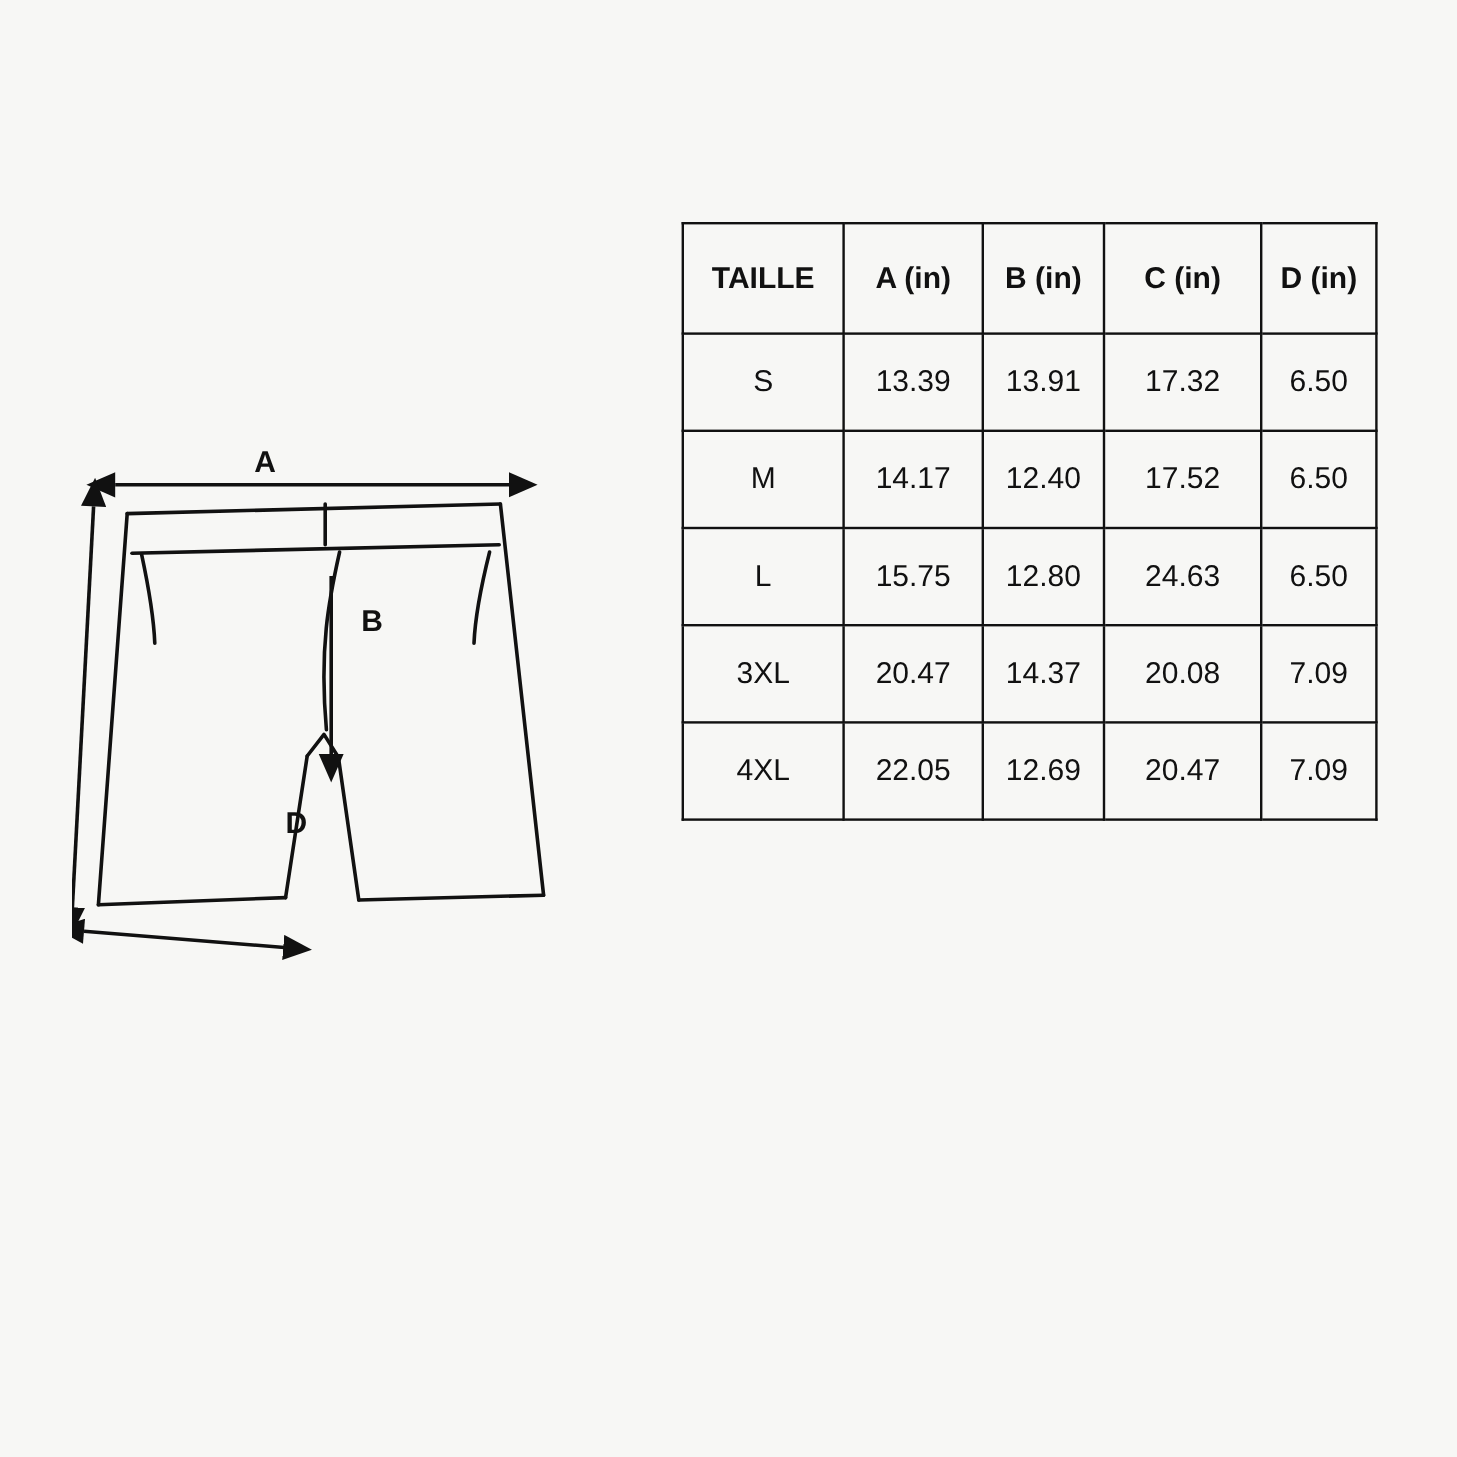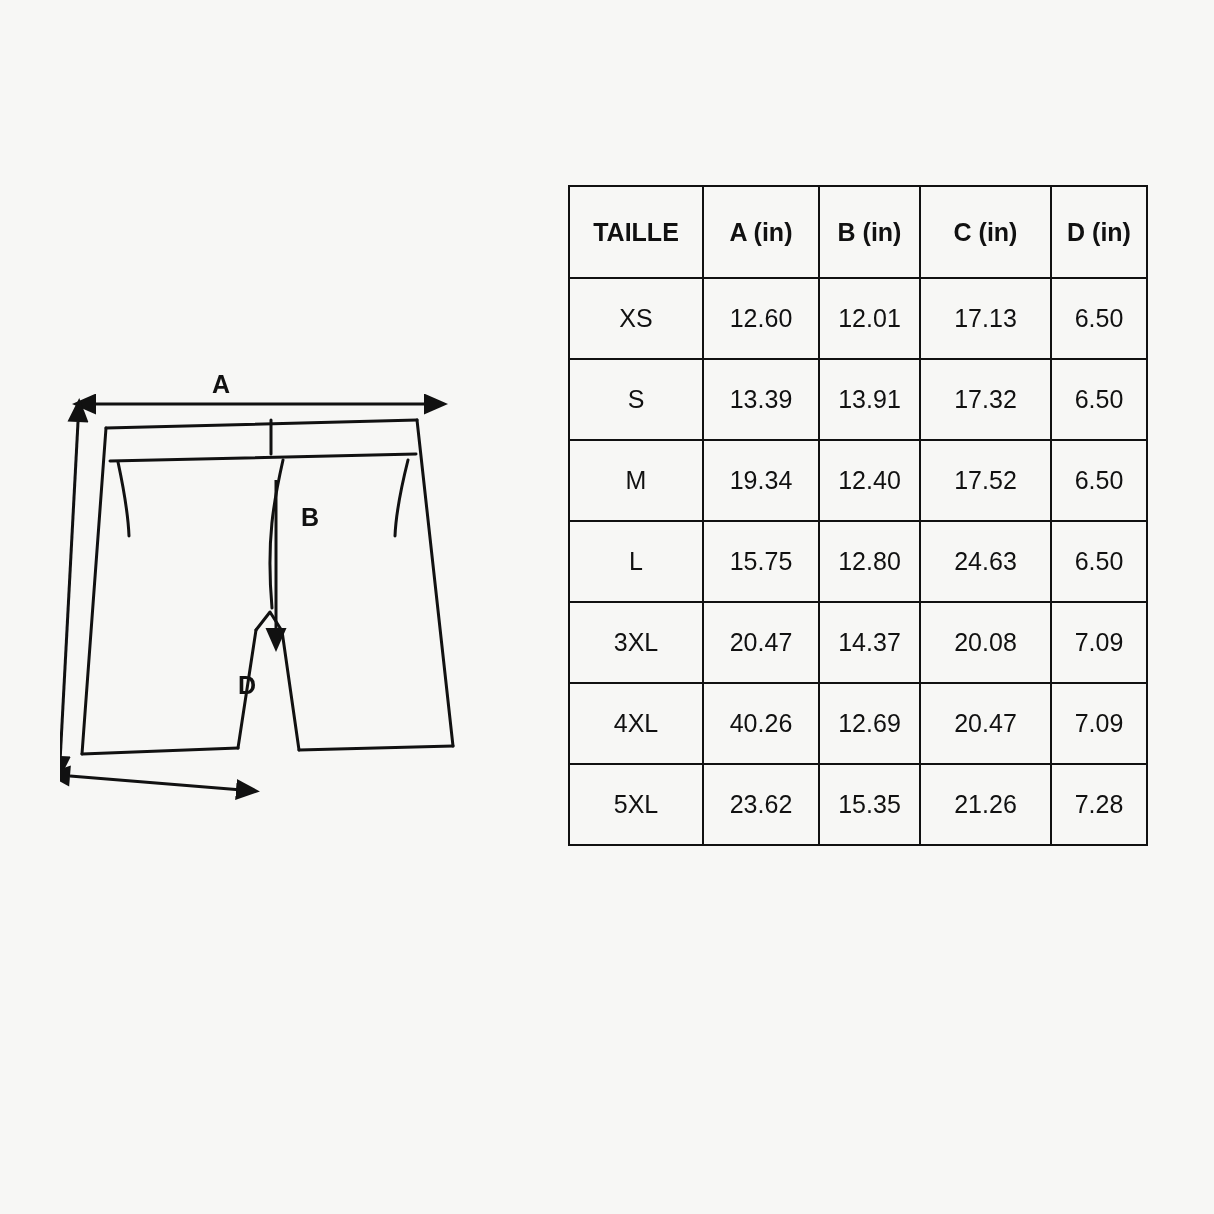--- a/index.html
+++ b/index.html
@@ -154,65 +154,51 @@
         <tr>
           <th>TAILLE</th>
           <th>A (in)</th>
           <th>B (in)</th>
           <th>C (in)</th>
           <th>D (in)</th>
         </tr>
       </thead>
       <tbody>
         <tr>
-          <td>XS</td>
-          <td>12.60</td>
-          <td>12.01</td>
-          <td>17.13</td>
-          <td>6.50</td>
-        </tr>
-        <tr>
           <td>S</td>
           <td>13.39</td>
           <td>13.91</td>
           <td>17.32</td>
           <td>6.50</td>
         </tr>
         <tr>
           <td>M</td>
-          <td>19.34</td>
+          <td>14.17</td>
           <td>12.40</td>
           <td>17.52</td>
           <td>6.50</td>
         </tr>
         <tr>
           <td>L</td>
           <td>15.75</td>
           <td>12.80</td>
           <td>24.63</td>
           <td>6.50</td>
         </tr>
         <tr>
           <td>3XL</td>
           <td>20.47</td>
           <td>14.37</td>
           <td>20.08</td>
           <td>7.09</td>
         </tr>
         <tr>
           <td>4XL</td>
-          <td>40.26</td>
+          <td>22.05</td>
           <td>12.69</td>
           <td>20.47</td>
           <td>7.09</td>
         </tr>
-        <tr>
-          <td>5XL</td>
-          <td>23.62</td>
-          <td>15.35</td>
-          <td>21.26</td>
-          <td>7.28</td>
-        </tr>
       </tbody>
     </table>
   </div>
 
 </div>
 
 </body></html>

